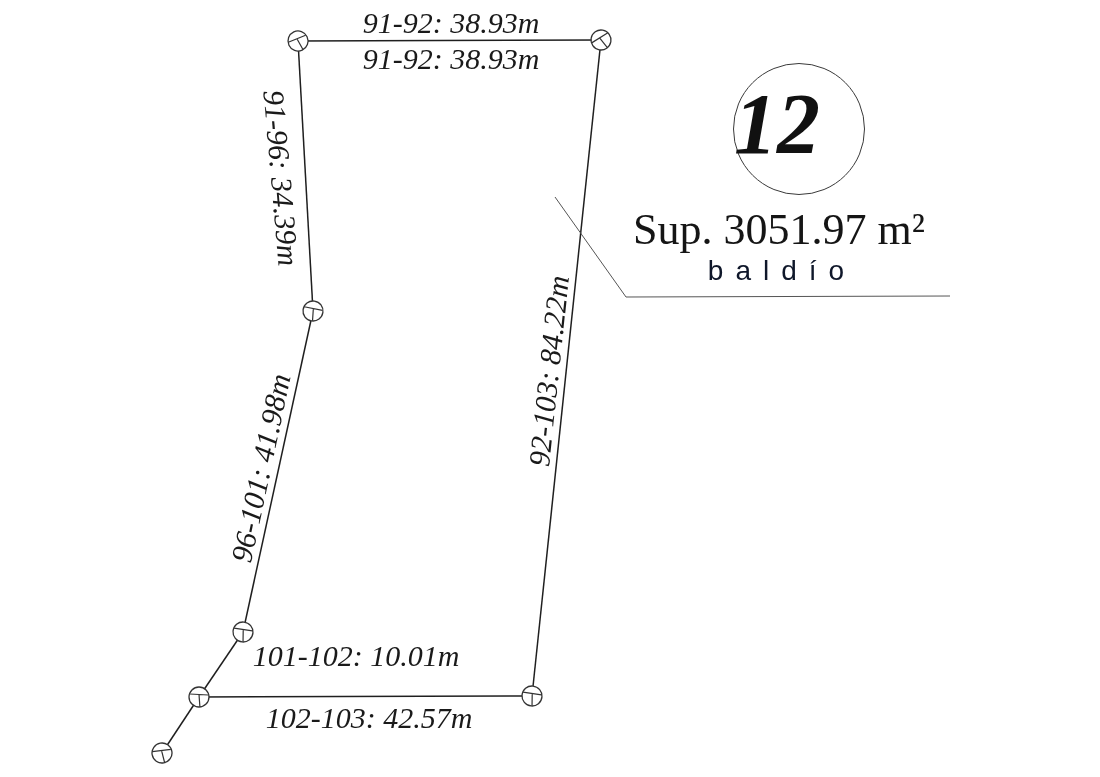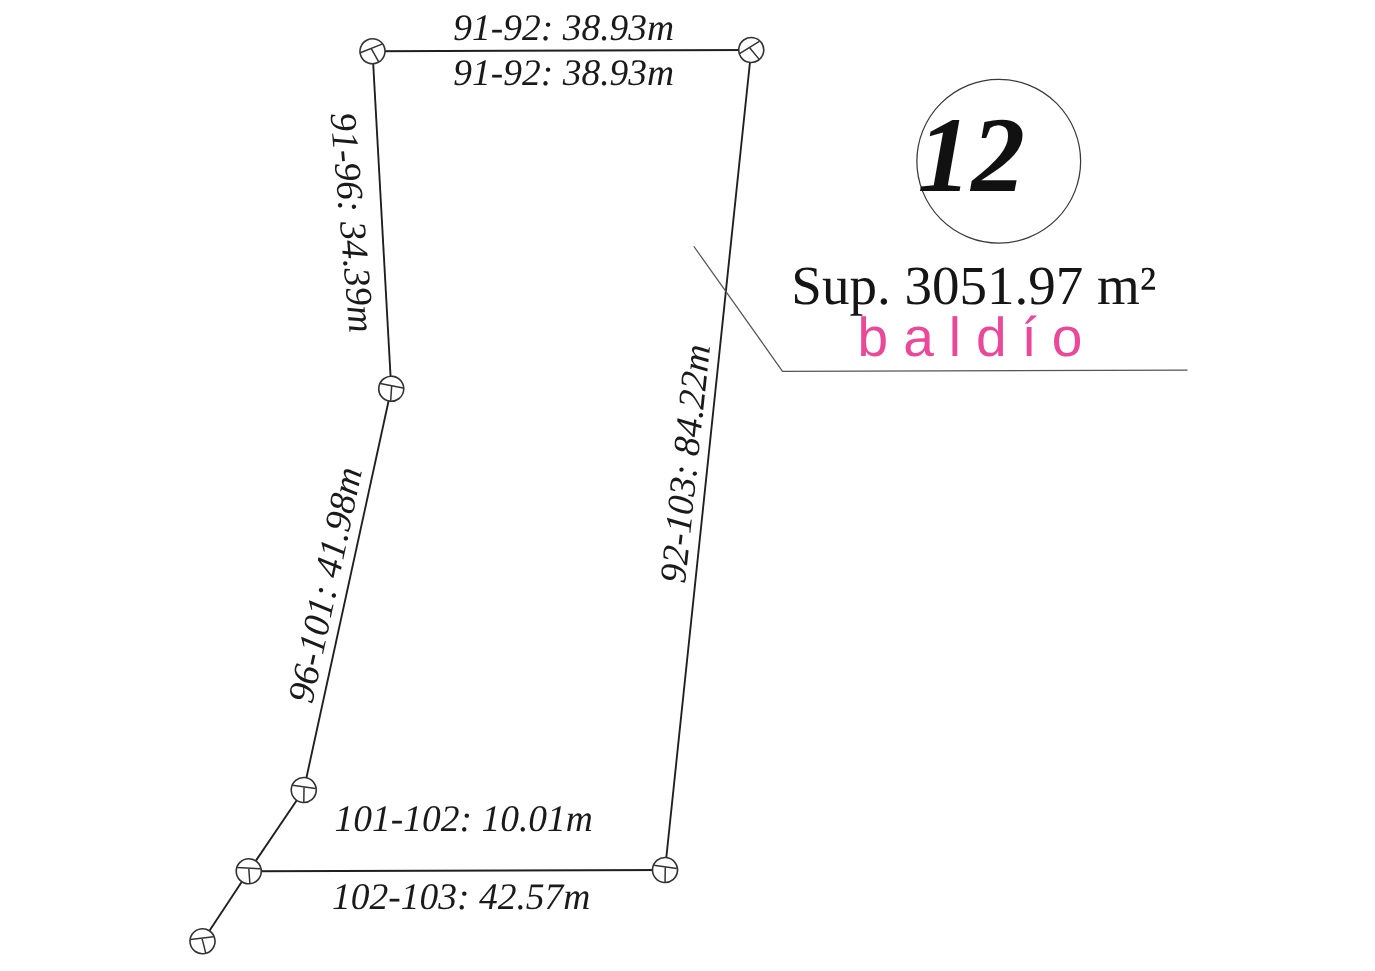--- a/index.html
+++ b/index.html
@@ -22,22 +22,22 @@
   .parcel-number{
     font-size:86px;font-weight:bold;font-style:italic;line-height:1;
     padding-bottom:10px;color:#111;
   }
   .area-label{
     position:absolute;left:779px;top:229px;transform:translate(-50%,-50%);
     font-size:44px;white-space:nowrap;color:#151515;
   }
   .landuse-label{
     position:absolute;left:782px;top:271px;transform:translate(-50%,-50%);
-    font-family:"Liberation Sans",sans-serif;font-size:44px;
-    letter-spacing:12px;white-space:nowrap;color:#ec4899;
+    font-family:"Liberation Sans",sans-serif;font-size:28px;
+    letter-spacing:12px;white-space:nowrap;color:#0f172a;
   }
 </style>
 </head>
 <body>
 
 <div class="canvas">
   <svg id="plan-svg" width="1100" height="777" viewBox="0 0 1100 777">
       <line x1="298" y1="41" x2="601" y2="40" stroke="#1f1f1f" stroke-width="1.5"></line>
       <line x1="601" y1="40" x2="532" y2="696" stroke="#1f1f1f" stroke-width="1.5"></line>
       <line x1="532" y1="696" x2="199" y2="697" stroke="#1f1f1f" stroke-width="1.5"></line>
@@ -74,21 +74,21 @@
         <circle r="10" fill="#ffffff" stroke="#333" stroke-width="1.3"></circle>
         <path d="M -9.3 -3 L 9.3 -2 M 0 -2.5 L 0.9 9.8" fill="none" stroke="#333" stroke-width="1.2"></path>
       </g>
     </svg>
   <div id="labels-layer">
       <div class="meas-label" style="left: 451px; top: 23px; transform: translate(-50%, -50%) rotate(0deg);">91-92: 38.93m</div>
       <div class="meas-label" style="left: 451px; top: 59px; transform: translate(-50%, -50%) rotate(0deg);">91-92: 38.93m</div>
       <div class="meas-label" style="left: 281px; top: 178px; transform: translate(-50%, -50%) rotate(85deg);">91-96: 34.39m</div>
       <div class="meas-label" style="left: 261px; top: 468px; transform: translate(-50%, -50%) rotate(-78deg);">96-101: 41.98m</div>
       <div class="meas-label" style="left: 549px; top: 371px; transform: translate(-50%, -50%) rotate(-84deg);">92-103: 84.22m</div>
-      <div class="meas-label" style="left: 371px; top: 656px; transform: translate(-50%, -50%) rotate(0deg);">101-102: 10.01m</div>
+      <div class="meas-label" style="left: 356px; top: 656px; transform: translate(-50%, -50%) rotate(0deg);">101-102: 10.01m</div>
       <div class="meas-label" style="left: 369px; top: 718px; transform: translate(-50%, -50%) rotate(0deg);">102-103: 42.57m</div>
     </div>
 
   <div class="parcel-circle">
     <span class="parcel-number">12</span>
   </div>
   <div class="area-label">Sup. 3051.97 m²</div>
   <div class="landuse-label">baldío</div>
 </div>
 

